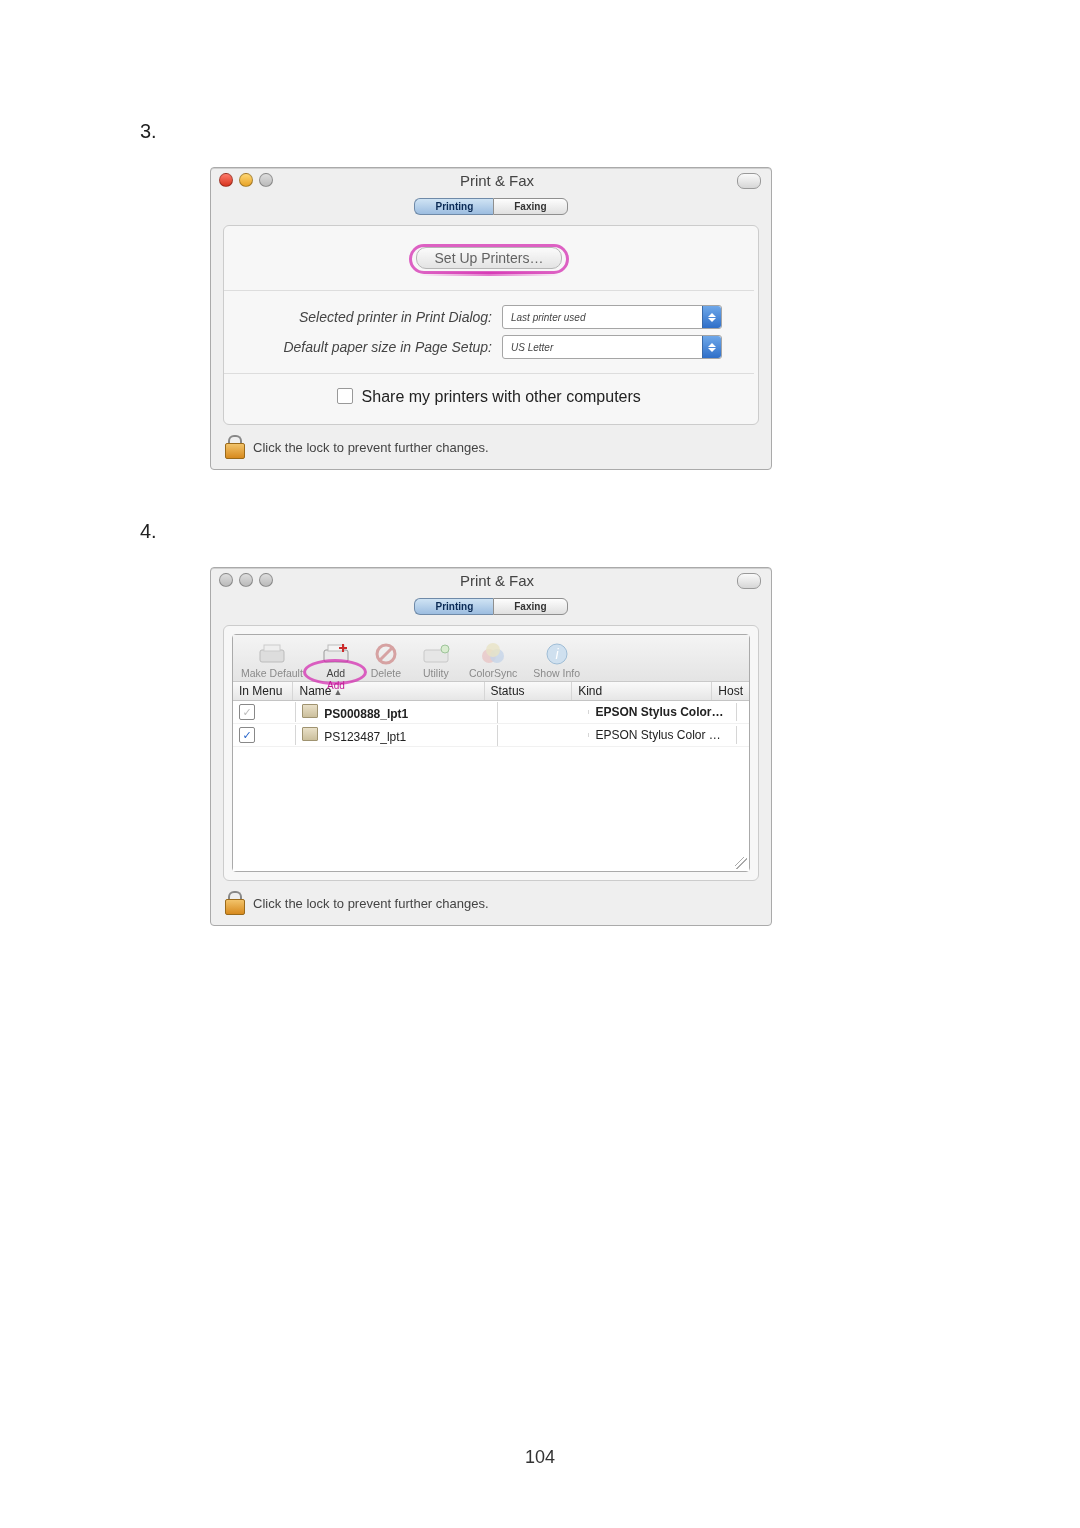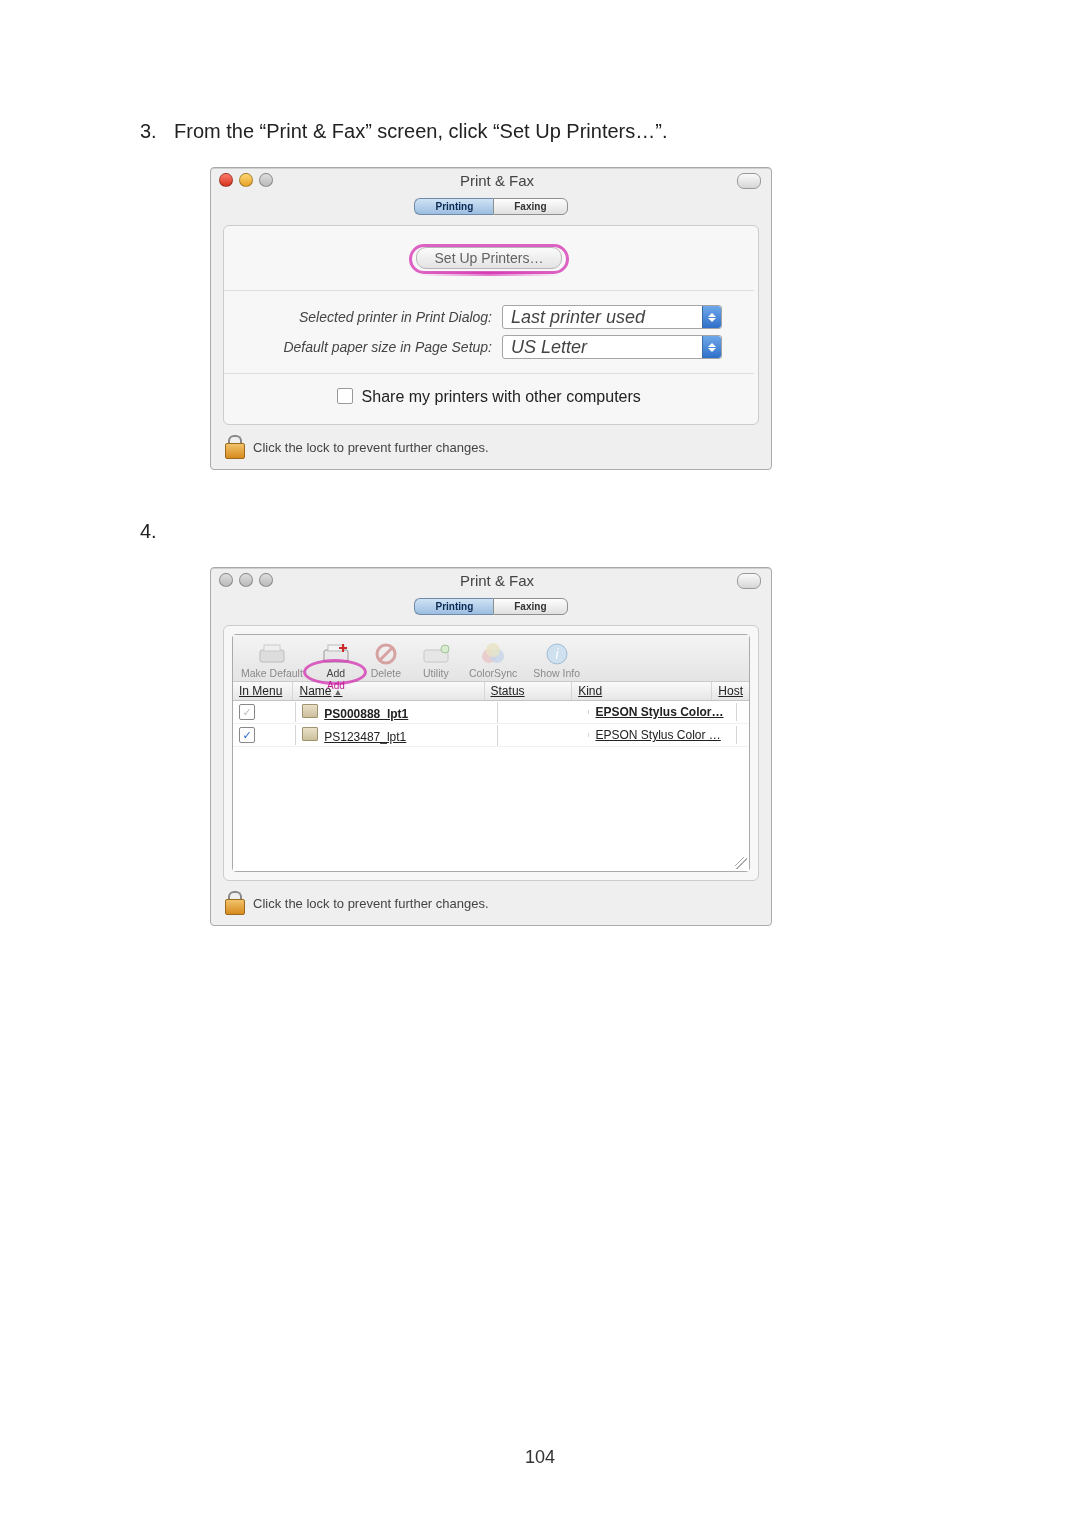--- a/index.html
+++ b/index.html
@@ -145,21 +145,21 @@
 .row label { width: 260px; text-align: right; }
 .select {
   flex: 0 0 210px;
   display: flex;
   align-items: center;
   border: 1px solid #a5a5a5;
   border-radius: 3px;
   background: #fff;
   height: 22px;
   padding: 0 0 0 8px;
-  font-size: 18px;
+  font-size: 10px;
   position: relative;
 }
 .select .cap {
   position: absolute;
   right: 0; top: 0;
   width: 18px; height: 100%;
   background: linear-gradient(#6fa8e9,#2f6fc8);
   border-left: 1px solid #3a6aa8;
   border-radius: 0 3px 3px 0;
   display: flex;
@@ -258,21 +258,20 @@
   display: flex;
   font-size: 12px;
 }
 .list-head {
   background: linear-gradient(#fafafa,#e6e6e6);
   border-bottom: 1px solid #c4c4c4;
 }
 .list-head .col, .list-row .col {
   padding: 2px 6px;
   border-right: 1px solid #d6d6d6;
-  text-decoration: underline;
 }
 .col.inmenu { width: 56px; }
 .col.name   { width: 210px; }
 .col.status { width: 88px; }
 .col.kind   { width: 150px; }
 .col.host   { flex: 1; border-right: none;}
 .sort-mark  { font-size: 9px; color: #666; margin-left: 2px; }
 
 .list-body { background: #fff; height: 170px; }
 .list-row { border-bottom: 1px solid #f1f1f1; align-items: center; height: 22px;}
@@ -318,21 +317,20 @@
   color: #333;
 }
 </style>
 </head>
 <body>
 
 <div class="page">
 
   <div class="instr">
     <span class="num">3.</span>
-    <span>From the “Print &amp; Fax” screen, click “Set Up Printers…”.</span>
   </div>
 
   <div class="fig">
     <div class="mac-win" style="width:560px;">
       <div class="mac-titlebar">
         <div class="traffic">
           <span class="traf-red"></span>
           <span class="traf-yellow"></span>
           <span class="traf-gray"></span>
         </div>

